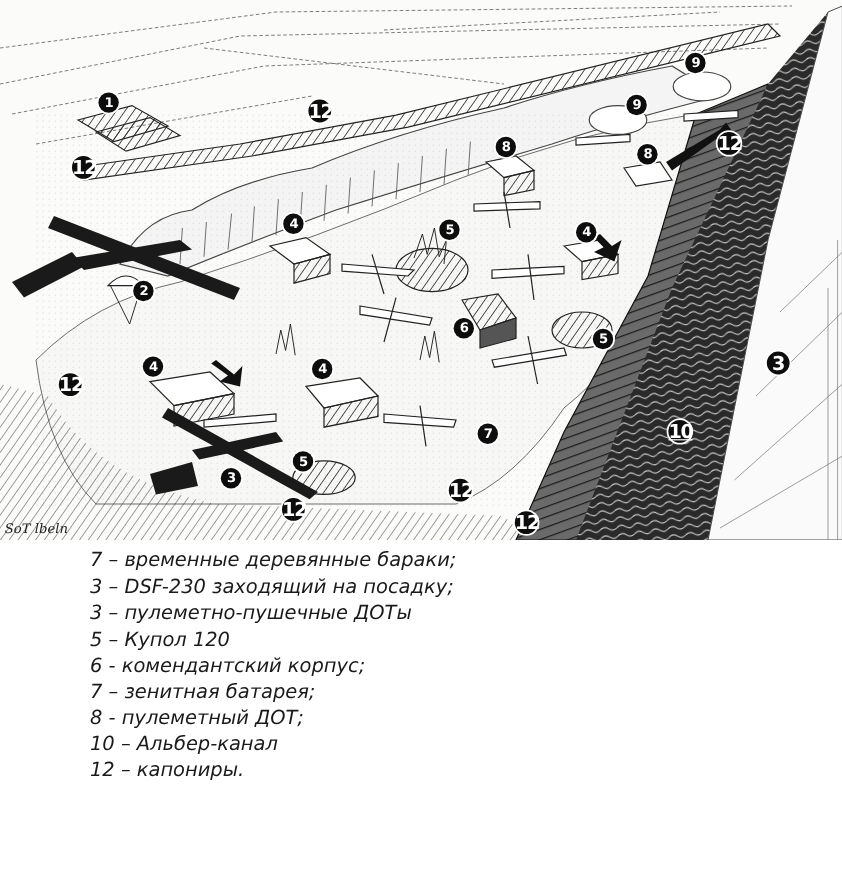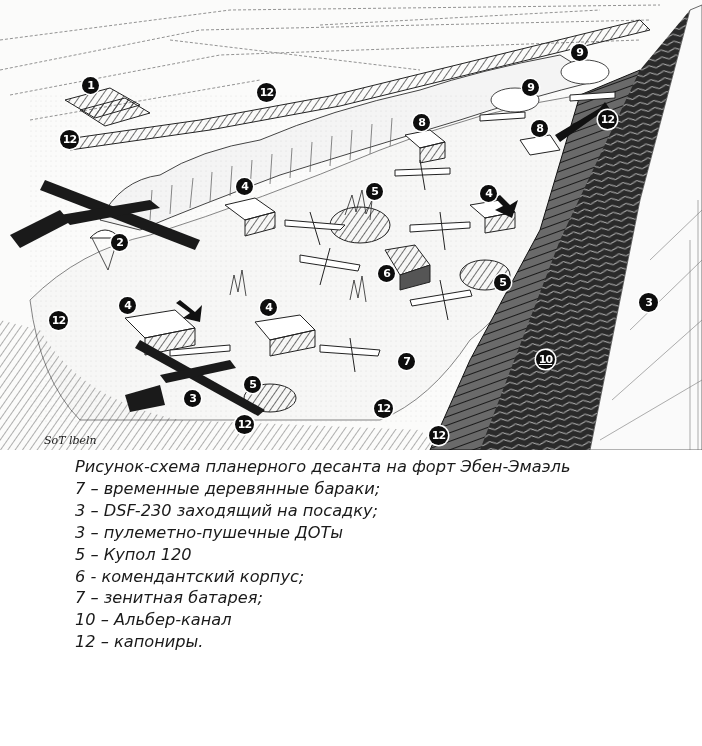--- a/index.html
+++ b/index.html
@@ -2,22 +2,22 @@
 <html><head>
 <meta charset="utf-8">
 <style>
   html, body { margin: 0; padding: 0; background: #ffffff; }
   body { width: 702px; height: 746px; position: relative; overflow: hidden; font-family: "DejaVu Sans", sans-serif; }
   #drawing { position: absolute; left: 0; top: 0; width: 702px; height: 450px; overflow: hidden; background: #fbfbfa; }
   #drawing svg { position: absolute; left: 0; top: 0; }
   .marker { position: absolute; width: 17px; height: 17px; margin-left: -8px; margin-top: -8px; border-radius: 50%;
             background: #0d0d0d; color: #ffffff; font: bold 11px "DejaVu Sans", sans-serif; line-height: 17px; text-align: center;
             box-shadow: 0 0 0 1.5px #ffffff; letter-spacing: -1px; }
-  .marker.wide { width: 19px; height: 19px; line-height: 19px; margin-left: -9px; margin-top: -9px; font-size: 11px; }
-  .signature { position: absolute; left: 4px; top: 434px; font: italic 11px "DejaVu Serif", serif; color: #222; margin-left: 40px; }
+  .marker.wide { width: 19px; height: 19px; line-height: 19px; margin-left: -9px; margin-top: -9px; font-size: 16px; }
+  .signature { position: absolute; left: 4px; top: 434px; font: italic 11px "DejaVu Serif", serif; color: #222; }
   #caption { position: absolute; left: 75px; top: 456px; font-family: "DejaVu Sans", sans-serif; font-style: italic;
              font-size: 16.2px; line-height: 21.9px; color: #1a1a1a; }
   #caption div { white-space: nowrap; }
 </style>
 </head>
 <body>
 
 <div id="drawing">
   <svg width="702" height="450" viewBox="0 0 702 450">
     <defs>
@@ -153,33 +153,33 @@
       <div class="marker" style="left: 374px; top: 191px;">5</div>
       <div class="marker" style="left: 488px; top: 193px;">4</div>
       <div class="marker" style="left: 119px; top: 242px;">2</div>
       <div class="marker" style="left: 386px; top: 273px;">6</div>
       <div class="marker" style="left: 502px; top: 282px;">5</div>
       <div class="marker" style="left: 127px; top: 305px;">4</div>
       <div class="marker" style="left: 268px; top: 307px;">4</div>
       <div class="marker wide" style="left: 648px; top: 302px;">3</div>
       <div class="marker wide" style="left: 58px; top: 320px;">12</div>
       <div class="marker" style="left: 406px; top: 361px;">7</div>
-      <div class="marker wide" style="left: 545px; top: 359px; text-decoration: underline;">10</div>
+      <div class="marker wide" style="left: 566px; top: 359px; text-decoration: underline;">10</div>
       <div class="marker" style="left: 252px; top: 384px;">5</div>
       <div class="marker" style="left: 192px; top: 398px;">3</div>
       <div class="marker wide" style="left: 383px; top: 408px;">12</div>
       <div class="marker wide" style="left: 244px; top: 424px;">12</div>
       <div class="marker wide" style="left: 438px; top: 435px;">12</div>
     </div>
   <div class="signature">SoT lbeln</div>
 </div>
 
 <div id="caption">
-  <div>Рисунок-схема планерного десанта на форт Эбен-Эмаэль</div>
   <div>7 – временные деревянные бараки;</div>
   <div>3 – DSF-230 заходящий на посадку;</div>
   <div>3 – пулеметно-пушечные ДОТы</div>
   <div>5 – Купол 120</div>
   <div>6 - комендантский корпус;</div>
   <div>7 – зенитная батарея;</div>
+  <div>8 - пулеметный ДОТ;</div>
   <div>10 – Альбер-канал</div>
   <div>12 – капониры.</div>
 </div>
 
 </body></html>

